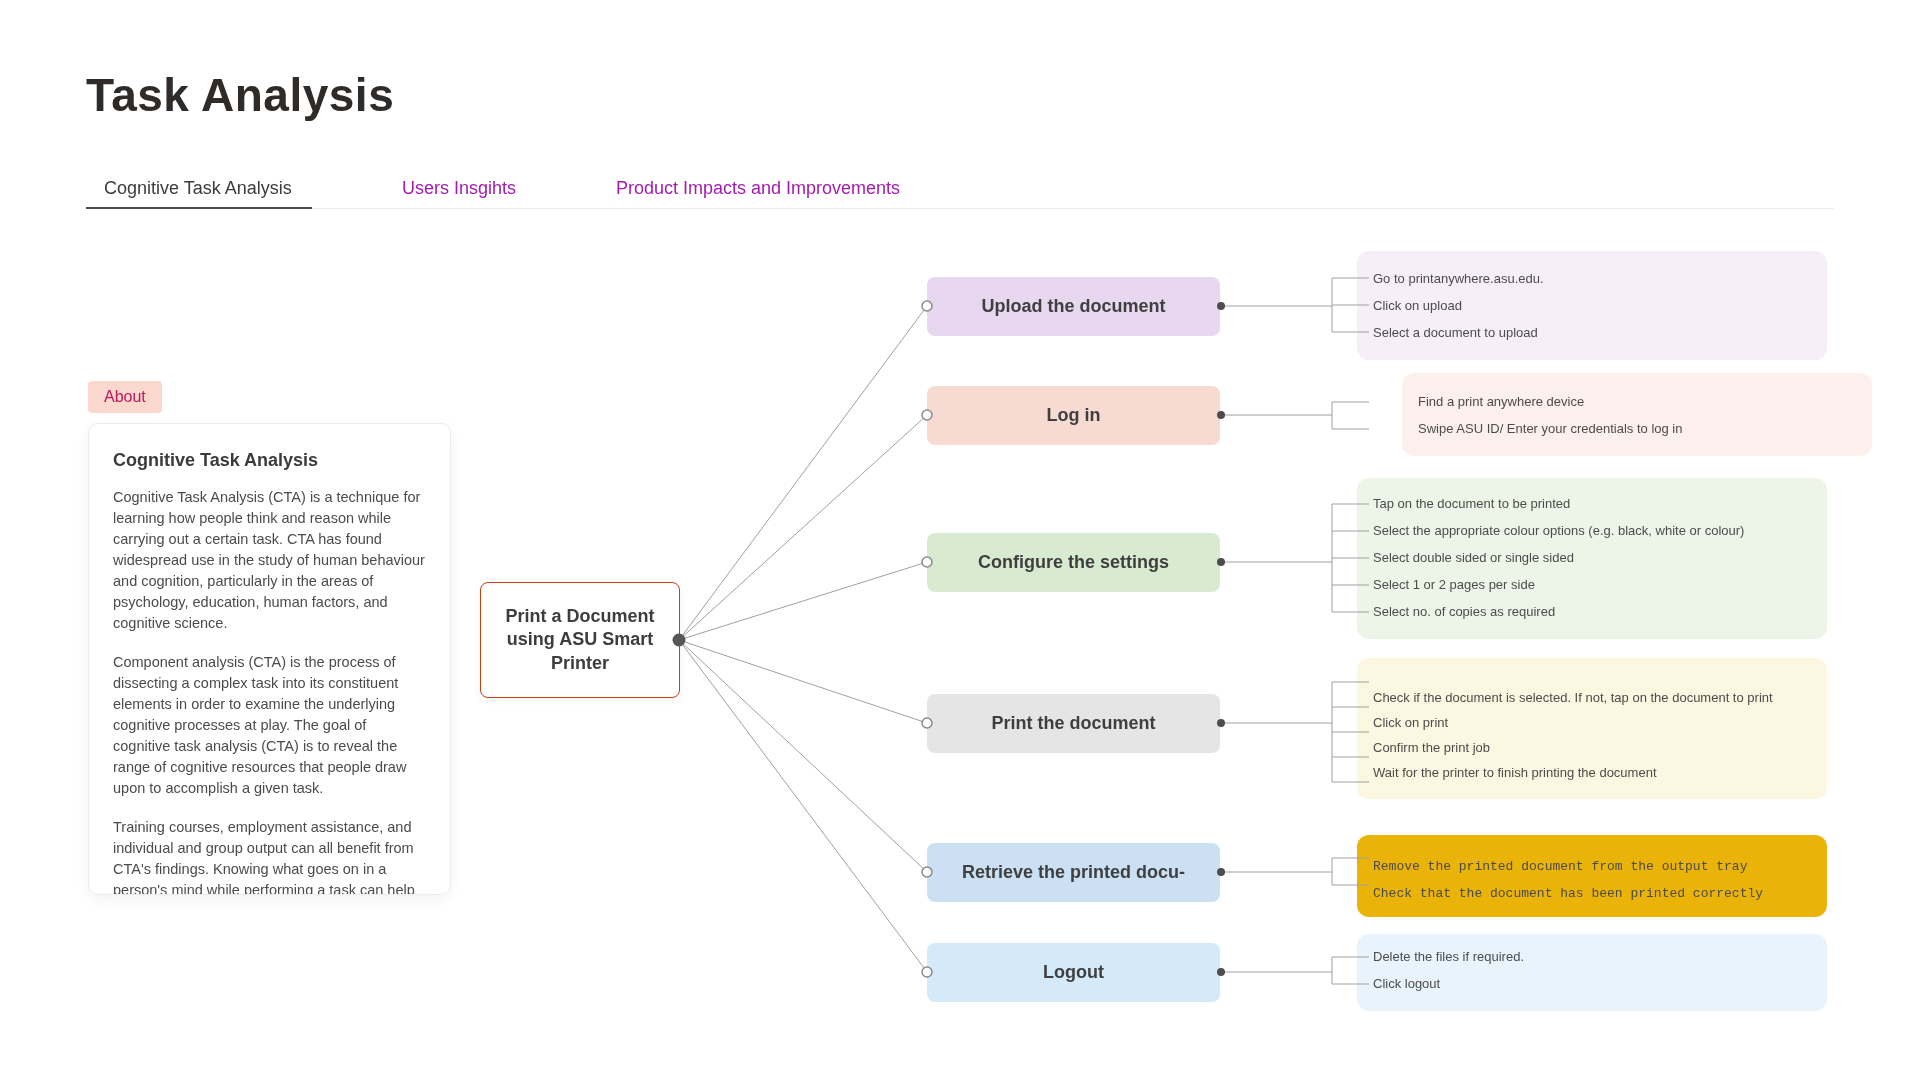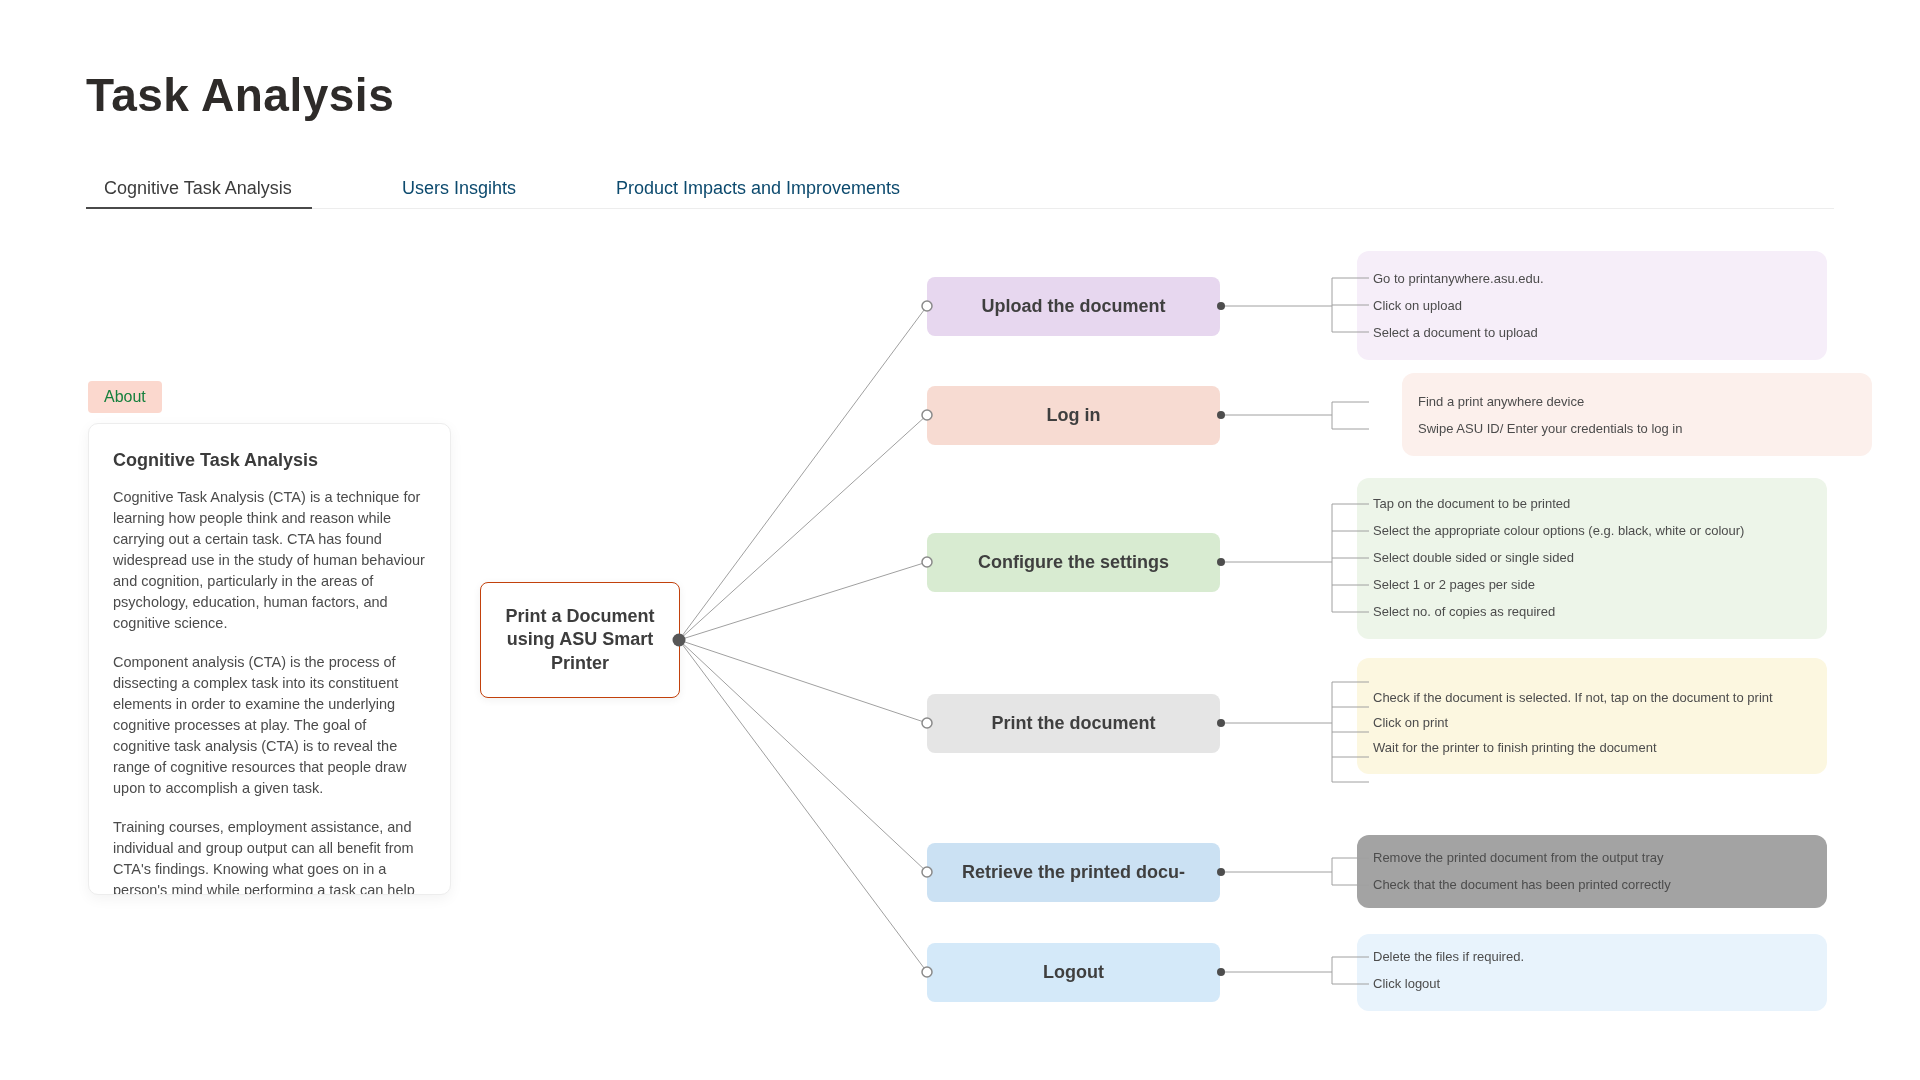--- a/index.html
+++ b/index.html
@@ -9,31 +9,31 @@
     font-family:"Liberation Sans", sans-serif;
     color:#3d3d3d;
   }
 
   
   .page-title{
     position:absolute;left:86px;top:68px;
     font-size:46px;font-weight:800;color:#2e2b29;letter-spacing:.5px;
   }
   .tab{
-    position:absolute;top:178px;font-size:18px;color:#0c4a6e;cursor:pointer;white-space:nowrap;
+    position:absolute;top:178px;font-size:18px;color:#a21caf;cursor:pointer;white-space:nowrap;
   }
   .tab.active{color:#3c3c3c;}
   .tab1{left:104px;} .tab2{left:402px;} .tab3{left:616px;}
   .tabs-divider{position:absolute;left:86px;top:208px;width:1748px;height:1px;background:#ededed;}
   .tab-underline{position:absolute;left:86px;top:207px;width:226px;height:2px;background:#4a4a4a;}
 
   
   .about-badge{
     position:absolute;left:88px;top:381px;
-    background:#fbd8ce;color:#15803d;font-size:16px;
+    background:#fbd8ce;color:#be185d;font-size:16px;
     padding:7px 16px;border-radius:4px;
   }
   .about-card{
     position:absolute;left:88px;top:423px;width:363px;height:472px;
     background:#ffffff;border:1px solid #ededed;border-radius:10px;
     box-shadow:0 4px 14px rgba(0,0,0,.05);
     padding:26px 24px;box-sizing:border-box;overflow:hidden;
   }
   .about-heading{font-size:18px;font-weight:700;color:#3b3b3b;margin:0 0 16px 0;}
   .about-card p{font-size:14.5px;line-height:1.45;color:#4b4b4b;margin:0 0 18px 0;}
@@ -62,21 +62,21 @@
   .panel{
     position:absolute;left:1357px;width:470px;border-radius:12px;
     box-sizing:border-box;padding:14px 10px 14px 16px;z-index:1;
   }
   .step{font-size:13px;line-height:27px;color:#4c4c4c;white-space:nowrap;}
   .p-upload   {top:251px;background:#f6eef9;padding-top:14px;}
   .p-login    {top:373px;background:#fcf0ec;padding-top:15px;margin-left:45px;}
   .p-configure{top:478px;background:#edf5e9;padding-top:12px;}
   .p-print    {top:658px;background:#fcf7e0;padding-top:27px;}
   .p-print .step{line-height:25px;}
-  .p-retrieve {top:835px;background:#a3a3a3;padding-top:9px;padding-bottom:10px;}
+  .p-retrieve {top:835px;background:#eab308;padding-top:18px;padding-bottom:10px;font-family:Liberation Mono, monospace;}
   .p-logout   {top:934px;background:#e8f3fc;padding-top:9px;}
 
   .connectors{
     position:absolute;left:0;top:0;width:1920px;height:1080px;
     z-index:2;pointer-events:none;
   }
 </style>
 </head>
 <body>
 
@@ -153,20 +153,21 @@
   <div class="step">Tap on the document to be printed</div>
   <div class="step">Select the appropriate colour options (e.g. black, white or colour)</div>
   <div class="step">Select double sided or single sided</div>
   <div class="step">Select 1 or 2 pages per side</div>
   <div class="step">Select no. of copies as required</div>
 </div>
 
 <div class="panel p-print">
   <div class="step">Check if the document is selected. If not, tap on the document to print</div>
   <div class="step">Click on print</div>
+  <div class="step">Confirm the print job</div>
   <div class="step">Wait for the printer to finish printing the document</div>
 </div>
 
 <div class="panel p-retrieve">
   <div class="step">Remove the printed document from the output tray</div>
   <div class="step">Check that the document has been printed correctly</div>
 </div>
 
 <div class="panel p-logout">
   <div class="step">Delete the files if required.</div>

